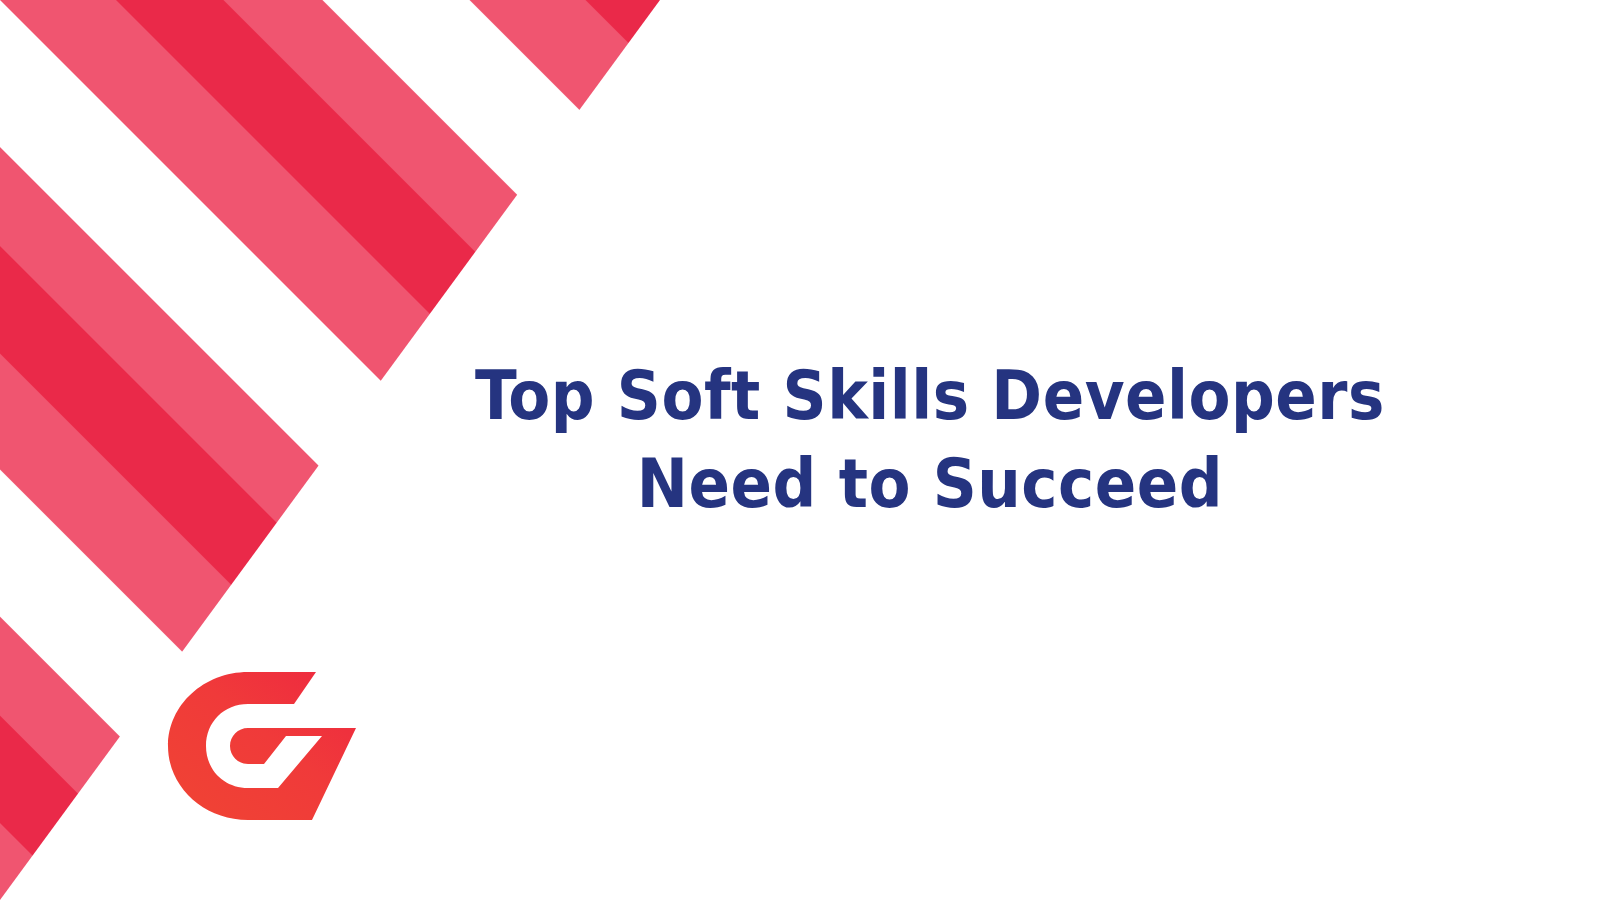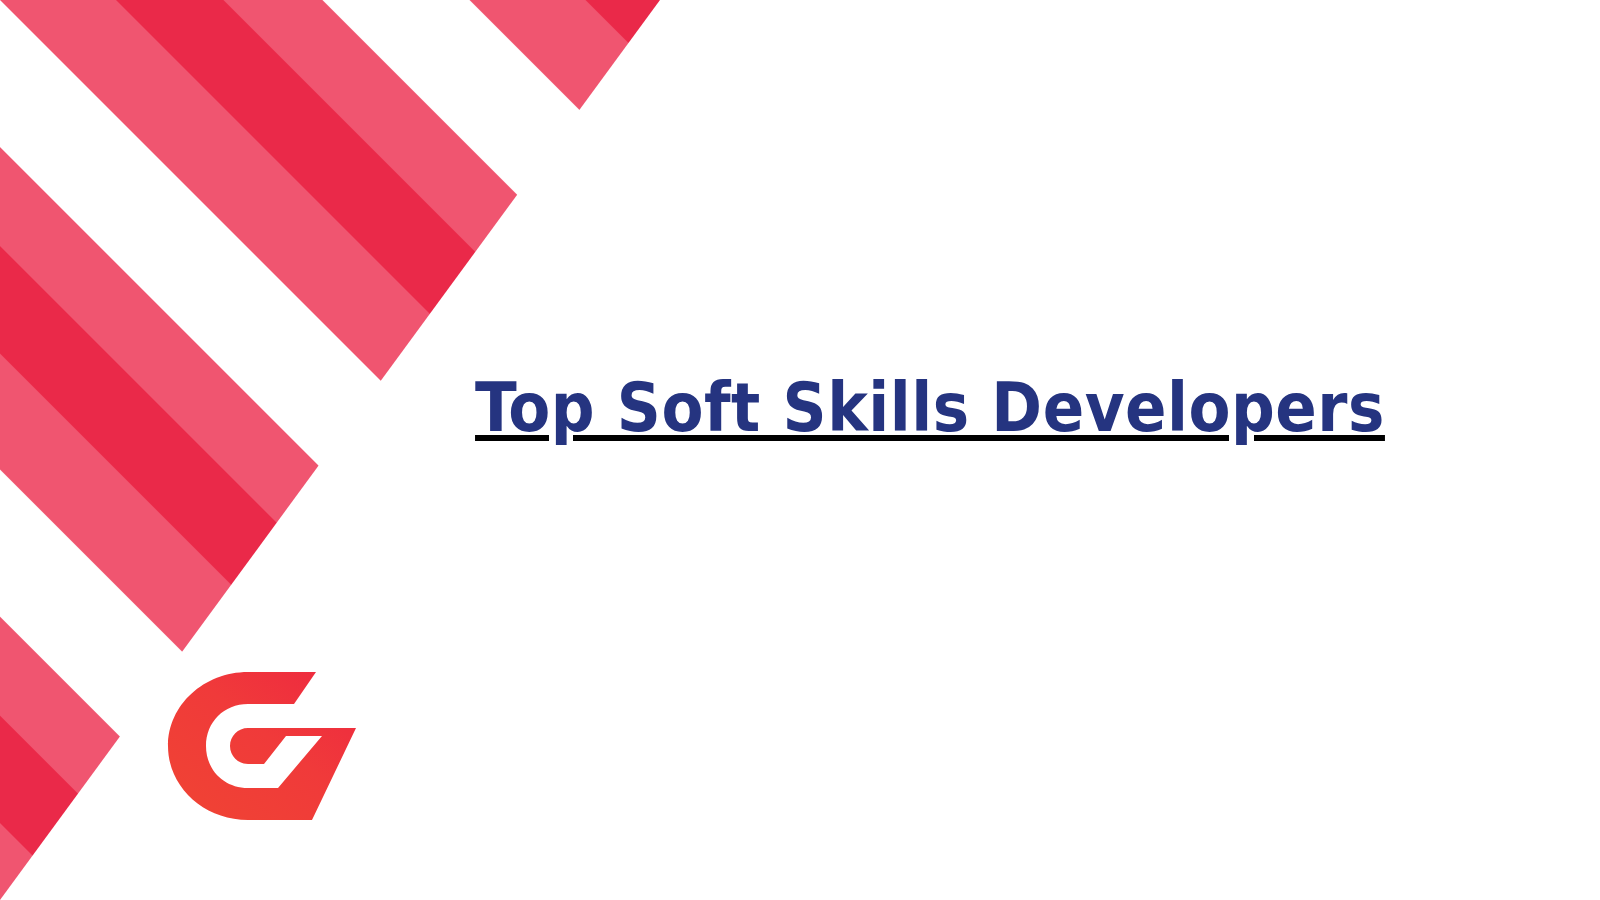--- a/index.html
+++ b/index.html
@@ -28,24 +28,23 @@
     width: 1600px;
     height: 900px;
     overflow: hidden;
     pointer-events: none;
   }
 
   
   .title-block {
     position: absolute;
     left: 440px;
-    top: 364px;
+    top: 352px;
     width: 980px;
     text-align: center;
-    text-decoration: underline;
   }
   .title-line {
     display: block;
     font-family: "DejaVu Sans Condensed", "Liberation Sans Narrow", "Liberation Sans", sans-serif;
     font-weight: bold;
     font-size: 68px;
     line-height: 88px;
     letter-spacing: 0.5px;
     color: #253480;
     white-space: nowrap;
@@ -82,20 +81,21 @@
         </clipPath>
       </defs>
       <g clip-path="url(#wedgeClip)">
         <rect x="-400" y="-400" width="2600" height="2000" fill="url(#stripePattern)"></rect>
       </g>
     </svg>
   </div>
 
   <div class="title-block">
     <span class="title-line">Top Soft Skills Developers</span>
+    <span class="title-line">Need to Succeed</span>
   </div>
 
   <div class="logo">
     <svg viewBox="0 0 200 180" aria-hidden="true">
       <defs>
         <linearGradient id="logoGrad" x1="0" y1="1" x2="1" y2="0">
           <stop offset="0%" stop-color="#F04433"></stop>
           <stop offset="55%" stop-color="#F03A3A"></stop>
           <stop offset="100%" stop-color="#EE2840"></stop>
         </linearGradient>

